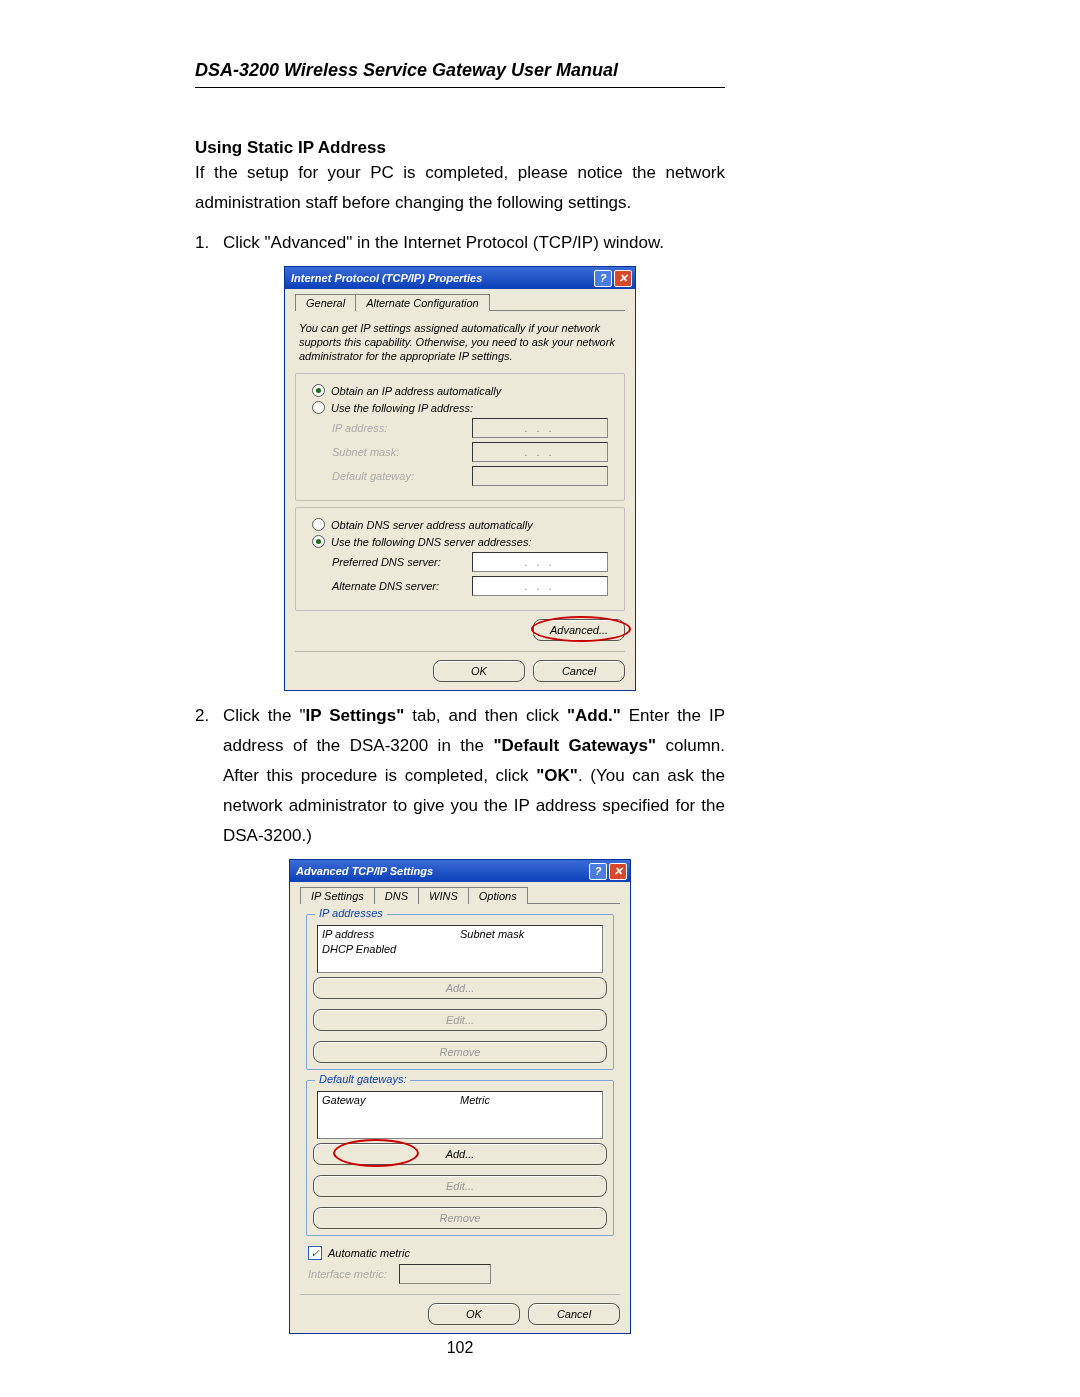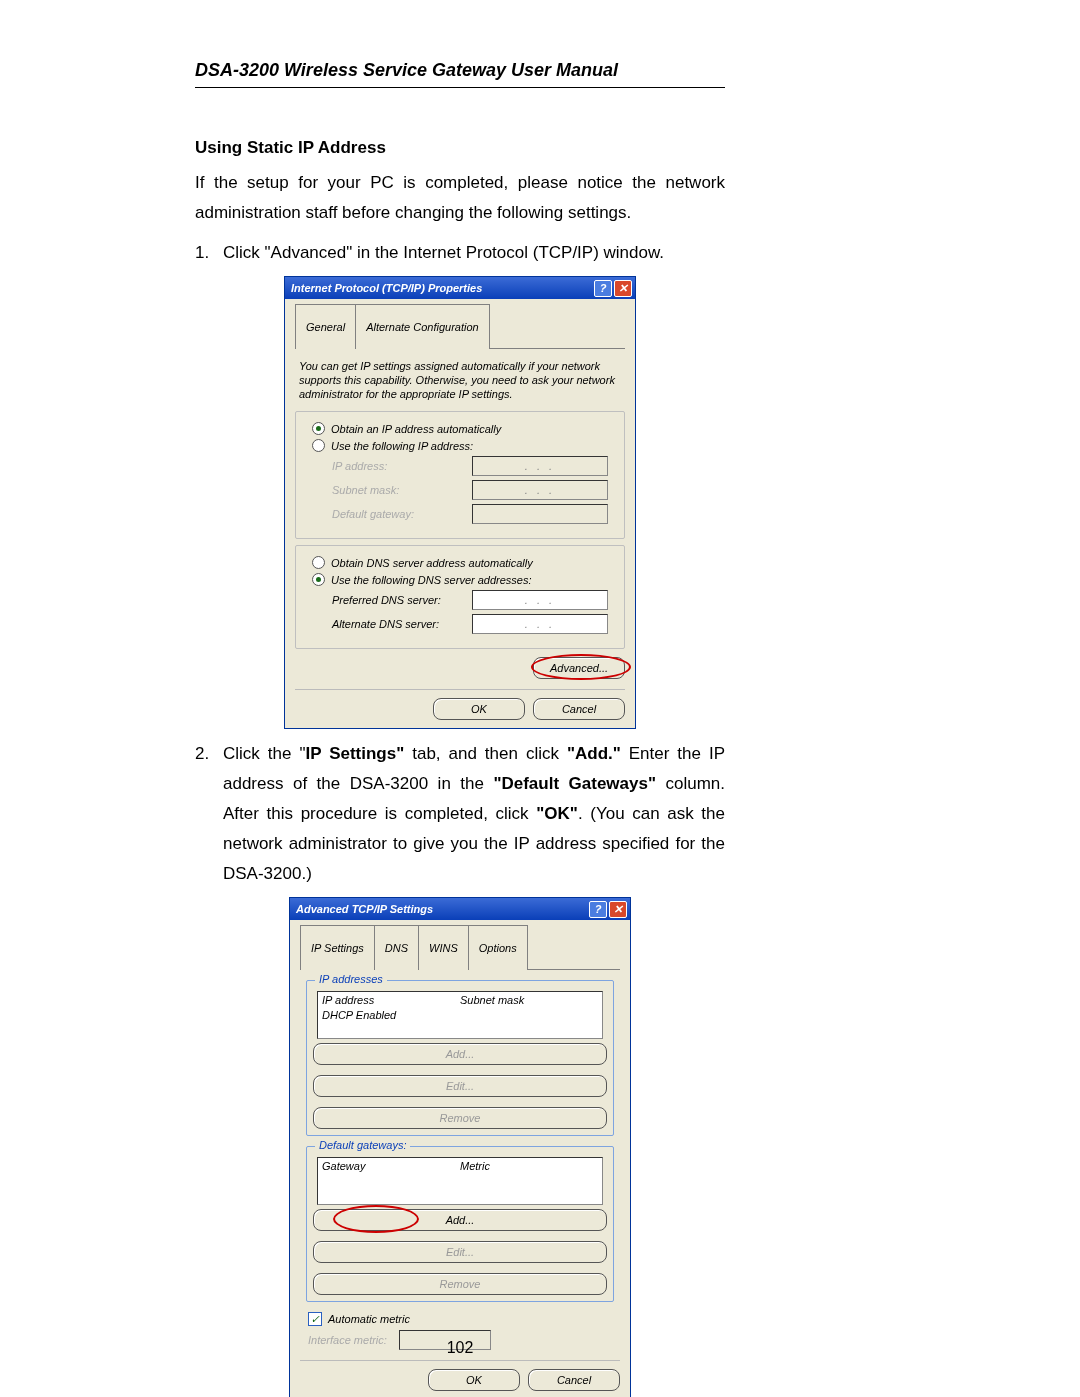--- a/index.html
+++ b/index.html
@@ -23,21 +23,20 @@
     margin-bottom: 6px;
   }
   .header-rule {
     border: 0;
     border-top: 1.5px solid #000;
     margin: 0 0 50px 0;
   }
   .section-heading {
     font-weight: bold;
     font-size: 17px;
-    margin-bottom: 10px;
   }
   .body-text {
     font-size: 17px;
     line-height: 30px;
     text-align: justify;
     margin-bottom: 10px;
   }
   .step-list {
     margin: 0;
     padding: 0;
@@ -104,21 +103,21 @@
     font-weight: bold;
     border: 1px solid #fff;
     border-radius: 2px;
   }
   .btn-help { background: #4b7de0; color:#fff; }
   .btn-close { background: #d9482a; color:#fff; }
 
   .dlg-body { padding: 4px 10px 8px 10px; }
   .tabs { display: flex; border-bottom: 1px solid #808080; }
   .tab {
-    padding: 16px 10px;
+    padding: 2px 10px;
     border: 1px solid #808080;
     border-bottom: 0;
     margin-right: -1px;
     background: #ece9d8;
     position: relative;
     top: 1px;
   }
   .tab.inactive { background: #ece9d8; color:#000; }
   .tab.active { background: #ece9d8; z-index: 1; }
   .help-text {

